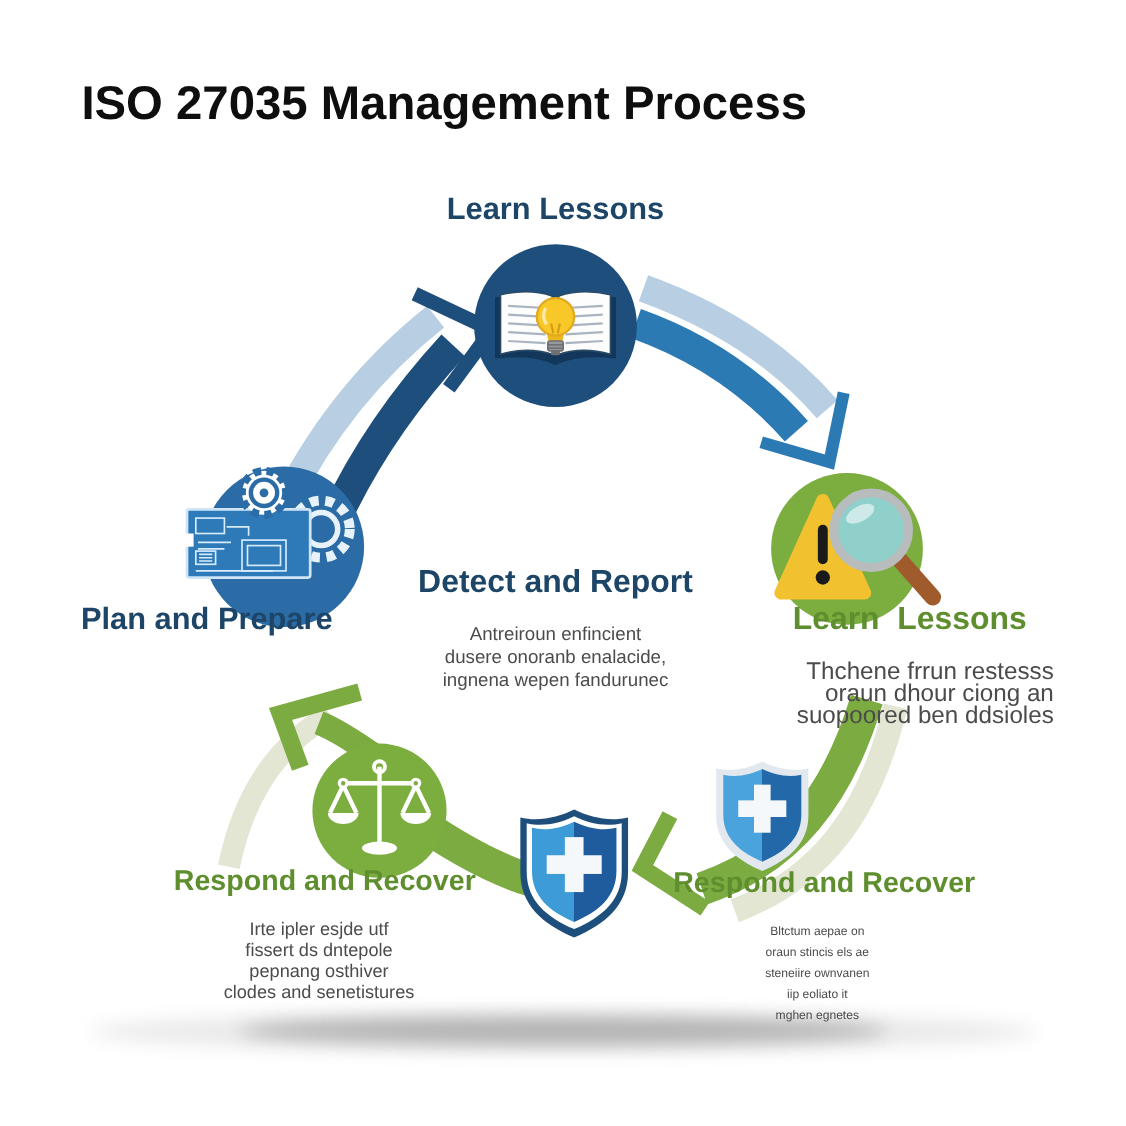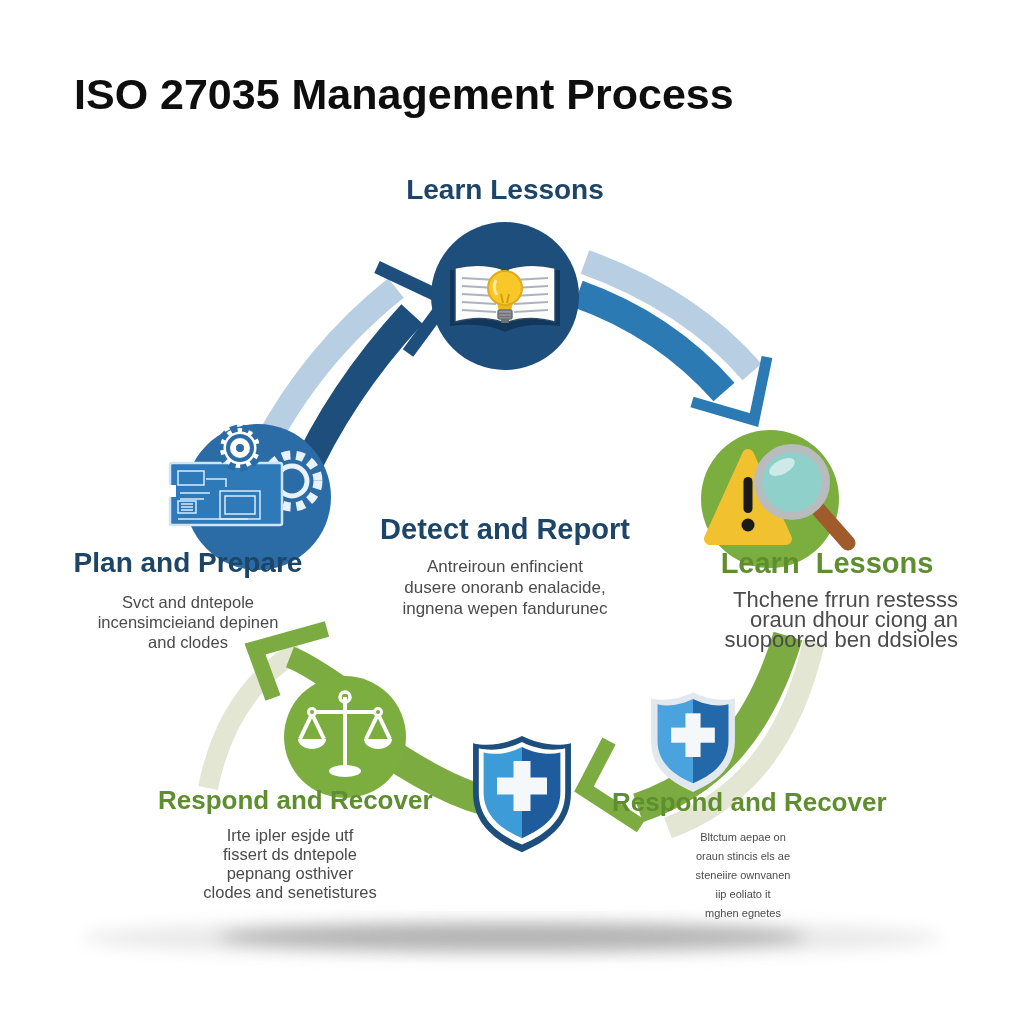--- a/index.html
+++ b/index.html
@@ -6,21 +6,21 @@
   #canvas{position:relative;width:1024px;height:1024px;background:#ffffff;overflow:hidden;
           font-family:"Liberation Sans",sans-serif;}
   #diagram-svg{position:absolute;left:0;top:0;width:1024px;height:1024px;}
   .abs{position:absolute;}
   #title{left:74px;top:70px;width:760px;font-size:43px;font-weight:bold;color:#0e0e0e;
          letter-spacing:0px;white-space:pre;}
   .block{position:absolute;text-align:center;}
   .heading{font-weight:bold;white-space:pre;}
   .h-blue{color:#1c4567;}
   .h-green{color:#5e8e2e;}
-  .sub{color:#4b4b4b;margin-top:10px;}
+  .sub{color:#4b4b4b;margin-top:20px;}
   .sub .line{white-space:pre;}
   #top-label{left:345px;top:174px;width:320px;font-size:28px;}
   #center-block{left:345px;top:513px;width:320px;}
   #center-block .heading{font-size:29px;}
   #center-block .sub{font-size:17px;line-height:21px;}
   #plan-block{left:56px;top:547px;width:264px;}
   #plan-block .heading{font-size:28px;}
   #plan-block .sub{margin-top:13px;font-size:16.5px;line-height:20px;}
   #learn-right-block{left:696px;top:547px;width:262px;}
   #learn-right-block .heading{font-size:29px;}
@@ -186,25 +186,20 @@
     <div class="heading h-blue">Detect and Report</div>
     <div class="sub">
       <div class="line">Antreiroun enfincient</div>
       <div class="line">dusere onoranb enalacide,</div>
       <div class="line">ingnena wepen fandurunec</div>
     </div>
   </div>
 
   <div id="plan-block" class="block">
     <div class="heading h-blue">Plan and Prepare</div>
-    <div class="sub">
-      <div class="line">Svct and dntepole</div>
-      <div class="line">incensimcieiand depinen</div>
-      <div class="line">and clodes</div>
-    </div>
   </div>
 
   <div id="learn-right-block" class="block">
     <div class="heading h-green">Learn  Lessons</div>
     <div class="sub">
       <div class="line">Thchene frrun restesss</div>
       <div class="line">oraun dhour ciong an</div>
       <div class="line">suopoored ben ddsioles</div>
     </div>
   </div>

